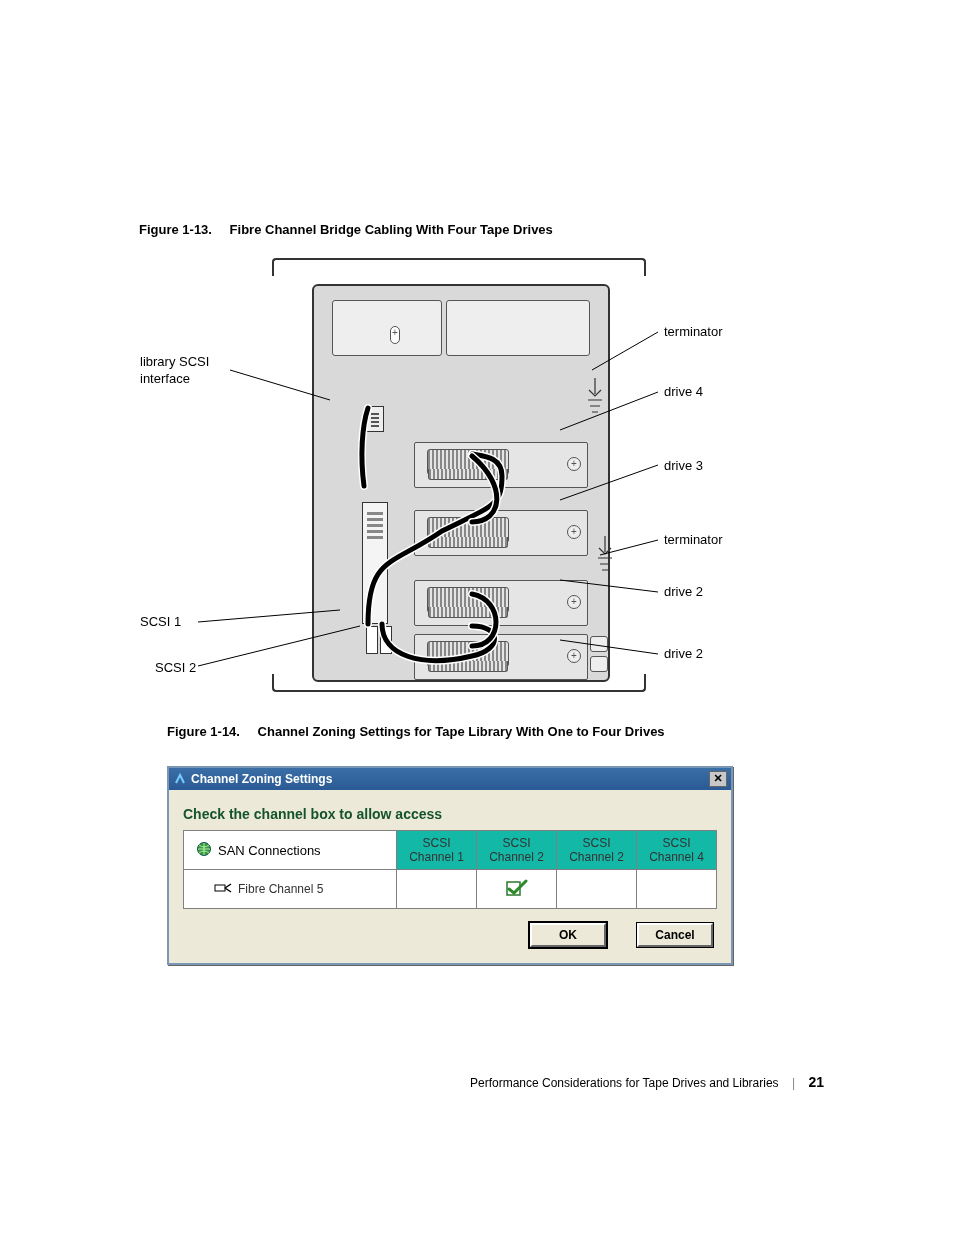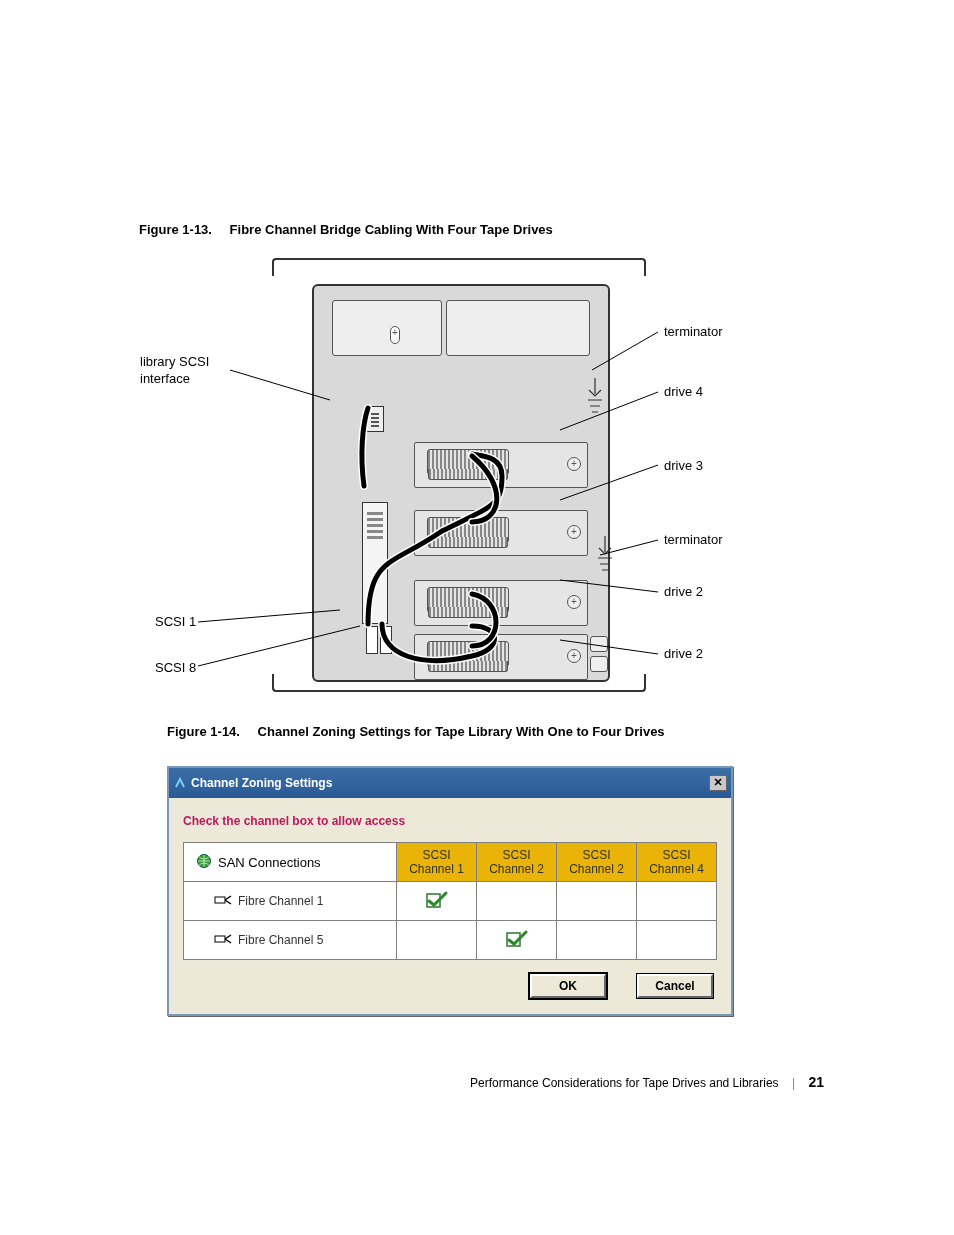--- a/index.html
+++ b/index.html
@@ -170,21 +170,21 @@
     background: #ece9d8;
     border: 2px solid #7a98b5;
     box-shadow: 1px 1px 0 #666;
     font-family: Tahoma, Arial, sans-serif;
     font-size: 12px;
   }
   .titlebar {
     display: flex;
     align-items: center;
     background: linear-gradient(#3a6ea5,#2a5a95);
-    height: 30px;
+    height: 22px;
     padding: 0 4px;
   }
   .titlebar .icon {
     width: 14px; height: 14px;
     margin-right: 4px;
     display:flex;align-items:center;justify-content:center;
   }
   .titlebar .title {
     color: #fff;
     font-weight: bold;
@@ -196,24 +196,24 @@
     background: #c8c8c8;
     border: 1px solid #666;
     text-align: center;
     line-height: 12px;
     font-weight: bold;
     font-size: 11px;
     font-family: Arial;
   }
   .dlg-body { padding: 16px 14px 14px 14px; }
   .instruct {
-    color: #be185d;
-    font-weight: bold;
-    font-size: 12px;
-    margin-bottom: 14px;
+    color: #14532d;
+    font-weight: bold;
+    font-size: 14px;
+    margin-bottom: 8px;
   }
   table.zone {
     width: 100%;
     border-collapse: collapse;
     background: #fff;
   }
   table.zone th, table.zone td {
     border: 1px solid #808080;
     padding: 4px 6px;
     font-weight: normal;
@@ -221,21 +221,21 @@
     text-align: center;
     height: 30px;
     vertical-align: middle;
   }
   table.zone th.rowhead, table.zone td.rowhead {
     text-align: left;
     padding-left: 12px;
     width: 176px;
     background: #fff;
   }
-  table.zone thead th { background: #eab308; }
+  table.zone thead th { background: #14b8a6; }
   .san-head {
     font-weight: bold;
     color: #000 !important;
     font-size: 13px;
   }
   .cell-icon { display:inline-flex; align-items:center; gap:6px;}
   .check-mark svg{ width:22px; height:18px; }
   .fc-icon svg{ width:18px; height:14px;}
   .globe-icon svg{width:16px;height:16px;}
   .btnrow {
@@ -351,22 +351,22 @@
     <line class="leader" x1="658" y1="332" x2="592" y2="370"></line>
     <line class="leader" x1="658" y1="392" x2="560" y2="430"></line>
     <line class="leader" x1="658" y1="465" x2="560" y2="500"></line>
     <line class="leader" x1="658" y1="540" x2="600" y2="555"></line>
     <line class="leader" x1="658" y1="592" x2="560" y2="580"></line>
     <line class="leader" x1="658" y1="654" x2="560" y2="640"></line>
   </svg>
 
   <div class="callout-label" style="left:140px;top:354px;white-space:pre;">library SCSI
 interface</div>
-  <div class="callout-label" style="left:155px;top:614px;">SCSI 1</div>
-  <div class="callout-label" style="left:155px;top:660px;">SCSI 8</div>
+  <div class="callout-label" style="left:140px;top:614px;">SCSI 1</div>
+  <div class="callout-label" style="left:155px;top:660px;">SCSI 2</div>
   <div class="callout-label" style="left:664px;top:324px;">terminator</div>
   <div class="callout-label" style="left:664px;top:384px;">drive 4</div>
   <div class="callout-label" style="left:664px;top:458px;">drive 3</div>
   <div class="callout-label" style="left:664px;top:532px;">terminator</div>
   <div class="callout-label" style="left:664px;top:584px;">drive 2</div>
   <div class="callout-label" style="left:664px;top:646px;">drive 2</div>
 
   <div class="fig-caption" style="left:139px; top:724px;padding-left:28px;">
     <span class="num">Figure 1-14.</span>
     <span>Channel Zoning Settings for Tape Library With One to Four Drives</span>
@@ -407,44 +407,20 @@
         <tbody>
           <tr>
             <td class="rowhead fc-indent">
               <span class="cell-icon">
                 <span class="fc-icon">
                   <svg viewBox="0 0 18 14">
                       <rect x="1" y="4" width="10" height="6" fill="#fff" stroke="#000"></rect>
                       <path d="M11 7 L17 3 M11 7 L17 11" stroke="#000" stroke-width="1.5"></path>
                     </svg>
                 </span>
-                <span>Fibre Channel 1</span>
-              </span>
-            </td>
-            <td>
-              <span class="check-mark">
-                <svg viewBox="0 0 22 18">
-                    <rect x="1" y="3" width="13" height="13" fill="#fff" stroke="#2a7a2a" stroke-width="1.5"></rect>
-                    <path d="M3 10 L8 14 L20 2" stroke="#2a8a2a" stroke-width="3" fill="none" stroke-linecap="round"></path>
-                  </svg>
-              </span>
-            </td>
-            <td></td>
-            <td></td>
-            <td></td>
-          </tr>
-          <tr>
-            <td class="rowhead fc-indent">
-              <span class="cell-icon">
-                <span class="fc-icon">
-                  <svg viewBox="0 0 18 14">
-                      <rect x="1" y="4" width="10" height="6" fill="#fff" stroke="#000"></rect>
-                      <path d="M11 7 L17 3 M11 7 L17 11" stroke="#000" stroke-width="1.5"></path>
-                    </svg>
-                </span>
                 <span>Fibre Channel 5</span>
               </span>
             </td>
             <td></td>
             <td>
               <span class="check-mark">
                 <svg viewBox="0 0 22 18">
                     <rect x="1" y="3" width="13" height="13" fill="#fff" stroke="#2a7a2a" stroke-width="1.5"></rect>
                     <path d="M3 10 L8 14 L20 2" stroke="#2a8a2a" stroke-width="3" fill="none" stroke-linecap="round"></path>
                   </svg>

